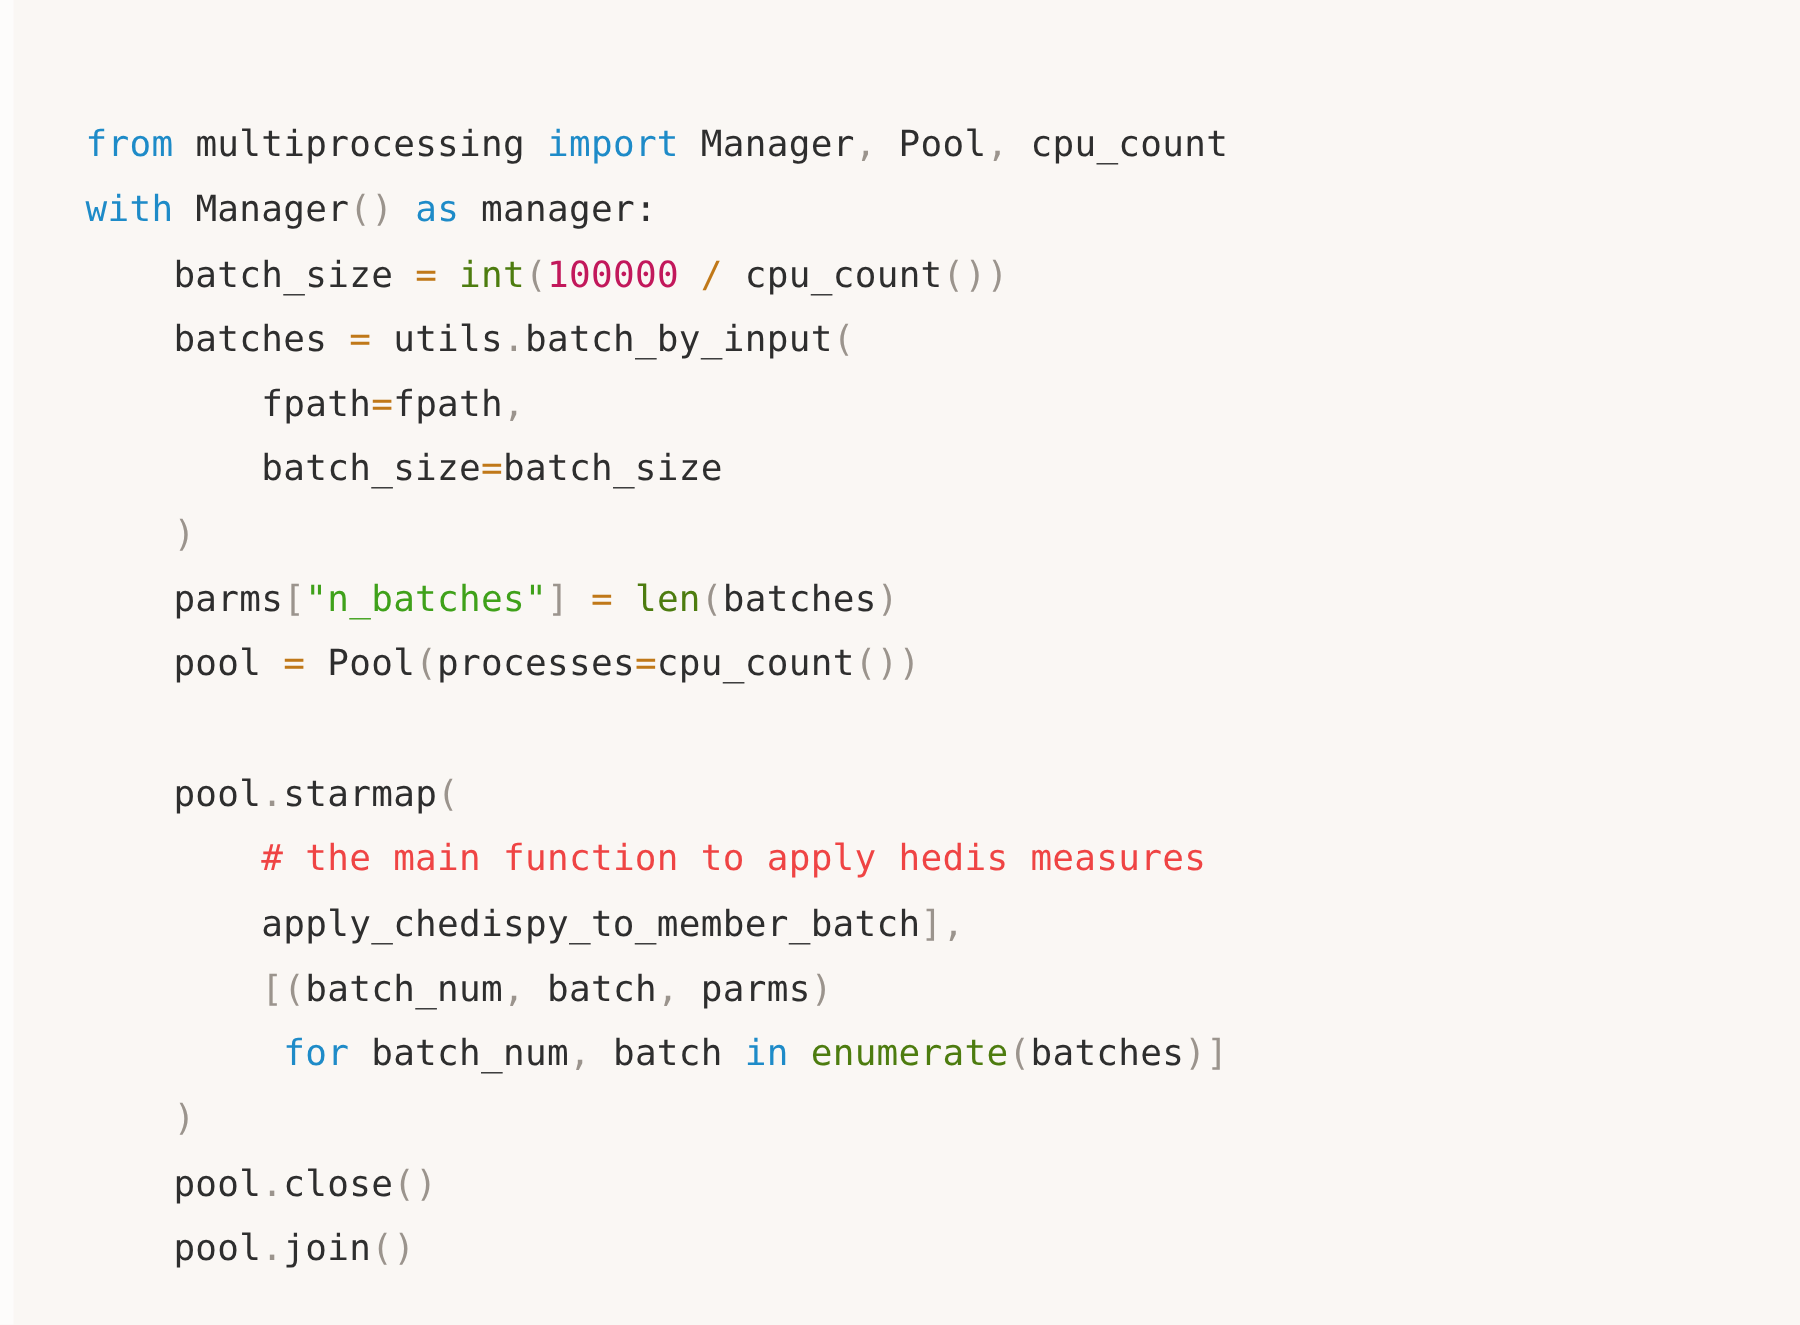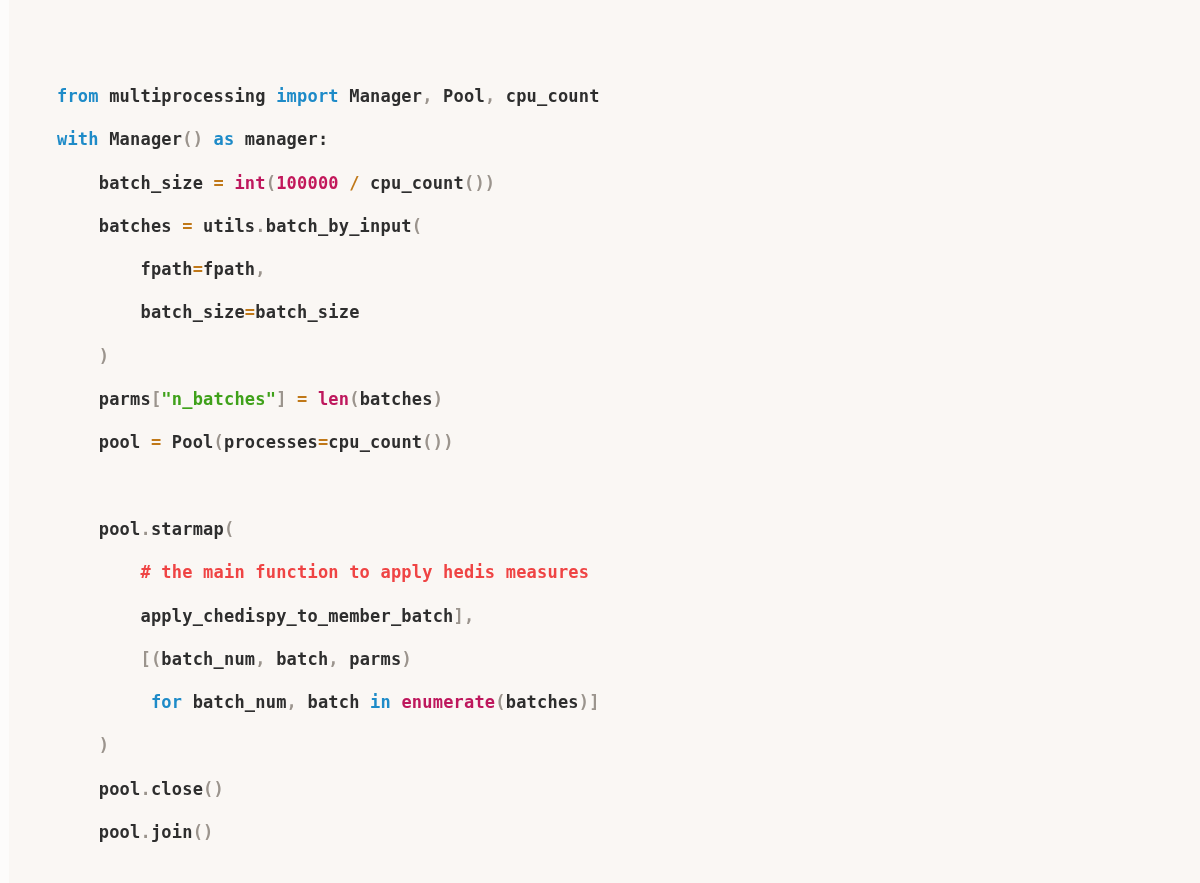--- a/index.html
+++ b/index.html
@@ -28,32 +28,31 @@
     position: absolute;
     left: 0;
     top: 0;
     width: 1200px;
     height: 883px;
     box-sizing: border-box;
     padding: 62px 0 0 57px;
   }
 
   .code-line {
-    font-size: 17px;
+    font-size: 24px;
     line-height: 43.3px;
     height: 43.3px;
     white-space: pre;
     letter-spacing: 0.2px;
     color: #2e2e2e;
-    font-weight: bold;
   }
 
   
   .tok-kw    { color: #1e8bc8; }           
-  .tok-bi    { color: #be185d; }           
+  .tok-bi    { color: #4d7c0f; }           
   .tok-str   { color: #3fa11a; }           
   .tok-num   { color: #c2185b; margin-top: 16px; }           
   .tok-op    { color: #c07818; }           
   .tok-pun   { color: #9b948d; }           
   .tok-cmt   { color: #ef4444; }           
   .tok-txt   { color: #2e2e2e; }           
 </style>
 </head>
 <body>
 

